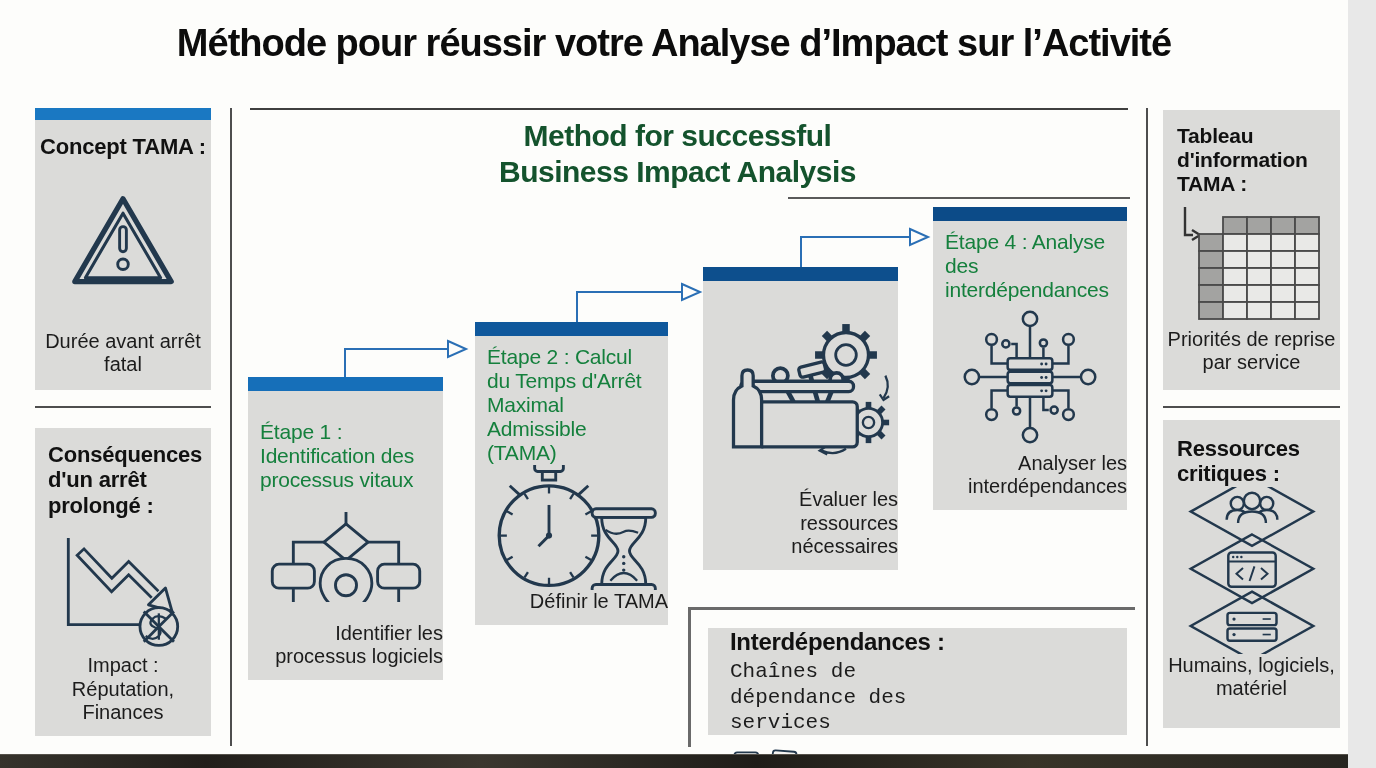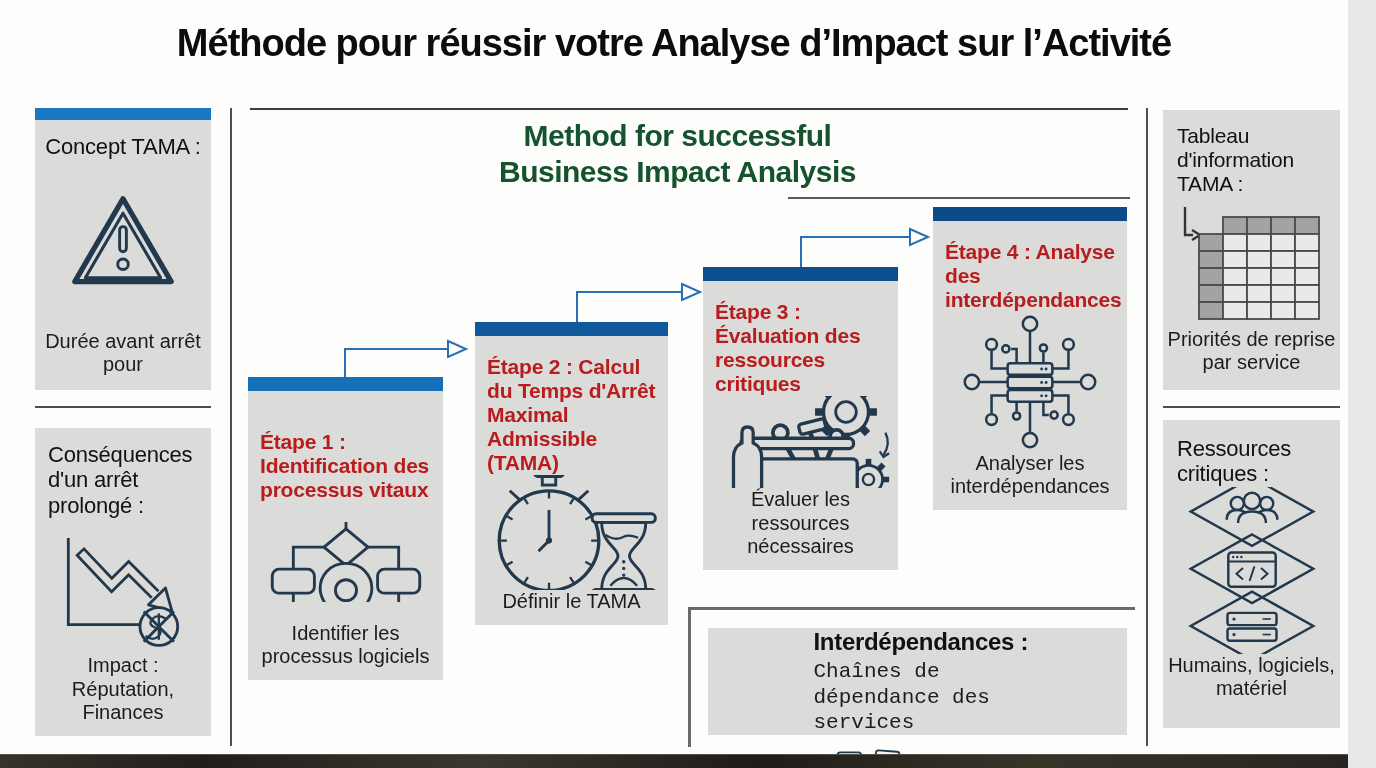--- a/index.html
+++ b/index.html
@@ -13,21 +13,21 @@
   *{margin:0;padding:0;box-sizing:border-box;}
   html,body{background:#e8e8e8;}
   body{font-family:"Liberation Sans","DejaVu Sans",sans-serif;}
   .canvas{position:relative;width:1348px;height:768px;background:var(--bg);overflow:hidden;}
 
   .main-title{position:absolute;top:22px;left:0;width:100%;text-align:center;
     font-size:38px;font-weight:bold;color:#0c0c0c;letter-spacing:-1px;}
 
   .panel{position:absolute;background:var(--boxbg);display:flex;flex-direction:column;}
   .accent-bar{width:100%;height:12px;background:#1a78c2;flex:none;}
-  .p-heading{font-weight:normal;font-size:21px;line-height:1.15;color:#111;letter-spacing:-0.2px;}
+  .p-heading{font-weight:bold;font-size:21px;line-height:1.15;color:#111;letter-spacing:-0.2px;}
   .caption{font-size:20px;color:#1c1c1c;text-align:center;line-height:1.16;}
   .icon-area{flex:1;display:flex;align-items:center;justify-content:center;overflow:hidden;}
 
   .concept-panel{left:35px;top:108px;width:176px;height:282px;}
   .concept-panel .p-heading{margin-top:14px;text-align:center;font-size:22px;}
   .concept-panel .caption{margin-bottom:14px;}
 
   .consequences-panel{left:35px;top:428px;width:176px;height:308px;}
   .consequences-panel .p-heading{margin:14px 10px 0 13px;font-size:22px;}
   .consequences-panel .caption{margin-bottom:12px;}
@@ -40,34 +40,34 @@
   .hdivider-right{left:1163px;top:406px;width:177px;}
 
   .center-topline{position:absolute;left:250px;top:108px;width:878px;height:2px;background:#3f3f3f;}
   .lane-line{position:absolute;left:788px;top:197px;width:342px;height:2px;background:#5a5a5a;}
 
   .center-heading{position:absolute;left:255px;top:118px;width:845px;text-align:center;
     font-size:30px;font-weight:bold;color:#14532d;line-height:1.2;white-space:pre-line;letter-spacing:-0.5px;}
 
   .step{position:absolute;background:var(--boxbg);display:flex;flex-direction:column;height:303px;}
   .step .bar{width:100%;height:14px;flex:none;}
-  .step .title{margin:19px 8px 0 12px;font-weight:bold;font-size:21px;line-height:1.14;color:#b91c1c;letter-spacing:-0.2px;}
-  .step .caption{margin-bottom:12px;}
+  .step .title{margin:9px 8px 0 12px;font-weight:normal;font-size:21px;line-height:1.14;color:#15803d;letter-spacing:-0.2px;}
+  .step .caption{margin-bottom:12px;text-align:right;}
   .step1{left:248px;top:377px;width:195px;gap:20px;}
   .step2{left:475px;top:322px;width:193px;}
   .step3{left:703px;top:267px;width:195px;}
   .step4{left:933px;top:207px;width:194px;}
   .bar-s1{background:#166fb9;} .bar-s2{background:#0f589c;}
   .bar-s3{background:#0d4f8d;} .bar-s4{background:#0c4b88;}
 
   .arrows-overlay{position:absolute;left:0;top:0;width:1376px;height:768px;pointer-events:none;}
 
   .frame-top{position:absolute;left:688px;top:607px;width:447px;height:3px;background:#6a6a6a;}
   .frame-left{position:absolute;left:688px;top:607px;width:3px;height:140px;background:#6a6a6a;}
-  .interdep-panel{left:708px;top:628px;width:419px;height:107px;align-items:center;}
+  .interdep-panel{left:708px;top:628px;width:419px;height:107px;align-items:flex-start;}
   .interdep-text{padding-left:22px;flex:1;}
   .interdep-heading{font-weight:bold;font-size:24px;color:#111;letter-spacing:-0.3px;}
   .interdep-desc{font-size:21px;color:#1c1c1c;line-height:1.22;margin-top:3px;width:230px;font-family:Liberation Mono, monospace;}
   .interdep-iconwrap{width:212px;display:flex;align-items:center;justify-content:center;flex:none;}
 
   .table-panel{left:1163px;top:110px;width:177px;height:280px;}
   .table-panel .p-heading{margin:14px 10px 0 14px;}
   .table-panel .caption{margin-bottom:16px;}
   .resources-panel{left:1163px;top:420px;width:177px;height:308px;}
   .resources-panel .p-heading{margin:16px 10px 0 14px;font-size:22px;}
@@ -92,21 +92,21 @@
     <div class="accent-bar"></div>
     <div class="p-heading">Concept TAMA :</div>
     <div class="icon-area">
       <svg width="118" height="106" viewBox="0 0 120 110">
         <path class="stk" d="M60 8 L110 94 H10 Z" stroke-width="5.5" stroke-linejoin="round"></path>
         <path class="stk" d="M60 23 L99 90 H21 Z" stroke-width="3.2" stroke-linejoin="round"></path>
         <rect class="stk" x="56.5" y="37" width="7" height="26" rx="3.5" stroke-width="3"></rect>
         <circle class="stk" cx="60" cy="76" r="5.5" stroke-width="3"></circle>
       </svg>
     </div>
-    <div class="caption">Durée avant arrêt pour</div>
+    <div class="caption">Durée avant arrêt fatal</div>
   </section>
 
   <div class="hdivider hdivider-left"></div>
 
   <section class="panel consequences-panel">
     <div class="p-heading">Conséquences d'un arrêt prolongé :</div>
     <div class="icon-area">
       <svg width="132" height="124" viewBox="0 0 140 130">
         <path class="stk" d="M12 14 V106 H90" stroke-width="3"></path>
         <path d="M24 28 L58 64 L76 46 L104 74" stroke="var(--ink)" stroke-width="13" fill="none"></path>
@@ -192,21 +192,20 @@
         <circle class="dot" cx="149" cy="106" r="1.8"></circle>
           <circle class="dot" cx="149" cy="113" r="1.8"></circle>
           <circle class="dot" cx="149" cy="120" r="1.8"></circle>
       </svg>
     </div>
     <div class="caption">Définir le TAMA</div>
   </section>
 
   <section class="step step3">
     <div class="bar bar-s3"></div>
-    <div class="title">Étape 3 : Évaluation des ressources critiques</div>
     <div class="icon-area">
       <svg width="188" height="150" viewBox="0 0 200 160">
         <g class="stk" stroke-width="8">
           <line x1="172" y1="48" x2="181" y2="48"></line>
             <line x1="165" y1="31" x2="171" y2="25"></line>
           <line x1="148" y1="24" x2="148" y2="15"></line>
             <line x1="131" y1="31" x2="125" y2="25"></line>
           <line x1="124" y1="48" x2="115" y2="48"></line>
             <line x1="131" y1="65" x2="125" y2="71"></line>
           <line x1="148" y1="72" x2="148" y2="81"></line>

